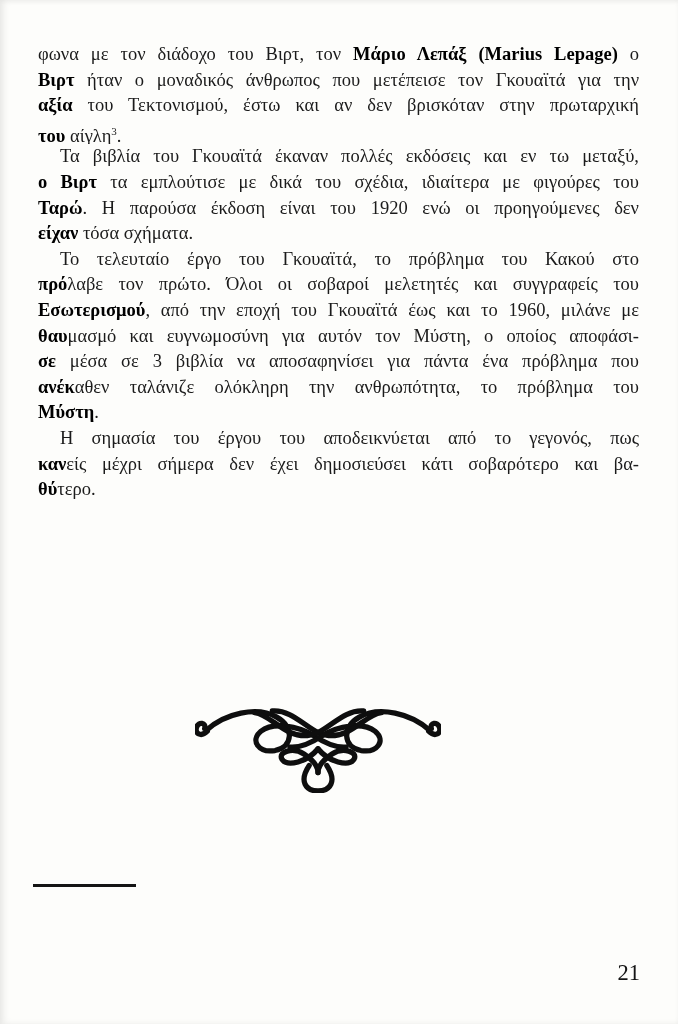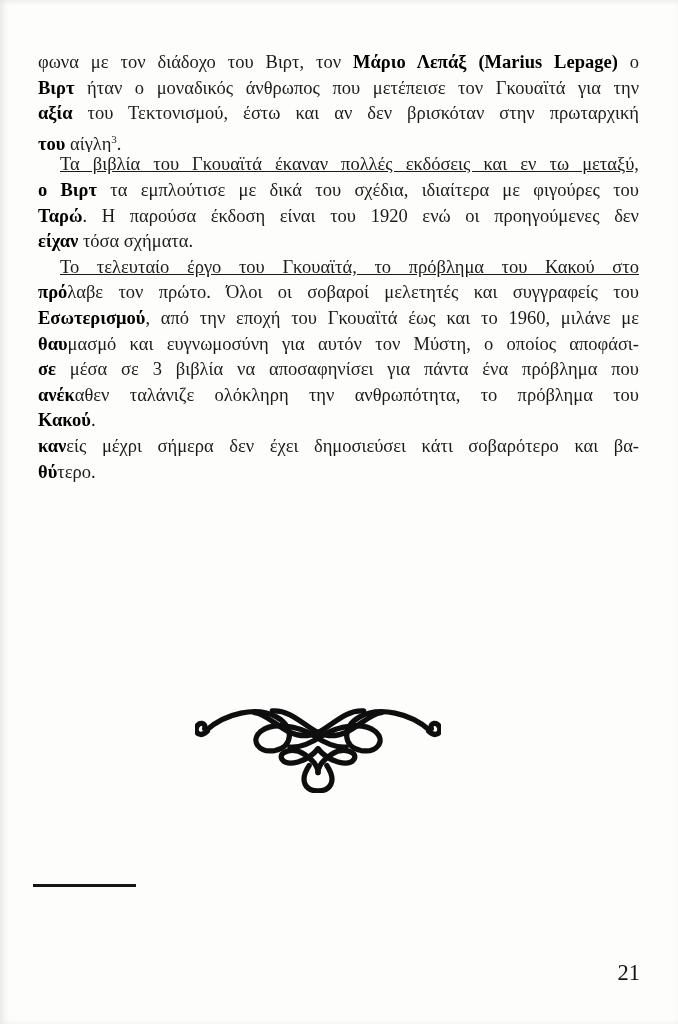--- a/index.html
+++ b/index.html
@@ -12,31 +12,30 @@
     overflow: hidden;
     box-shadow: inset 4px 0 6px rgba(0,0,0,0.07), inset 0 2px 4px rgba(0,0,0,0.03);
   }
   .body-text {
     position: absolute;
     left: 38px;
     top: 42px;
     width: 601px;
     font-size: 18.5px;
     line-height: 25.6px;
-    margin-top: 8px;
   }
   .line {
     text-align: justify;
     text-align-last: justify;
     text-justify: inter-word;
     height: 25.6px;
     overflow: hidden;
   }
   .line.left { text-align-last: left; }
-  .line.indent { text-indent: 22px; text-decoration: underline; }
+  .line.indent { text-indent: 22px; }
   b { font-weight: bold; color: #000; }
   .sup {
     font-size: 11px;
     vertical-align: 7px;
   }
   .ornament {
     position: absolute;
     left: 195px;
     top: 694px;
     width: 246px;
@@ -84,23 +83,24 @@
       <div class="line"><b>Ταρώ</b><span>. Η παρούσα έκδοση είναι του 1920 ενώ οι προηγούμενες δεν</span></div>
       <div class="line left"><b>είχαν</b><span> τόσα σχήματα.</span></div>
     </div>
     <div>
       <div class="line indent"><span>Το τελευταίο έργο του Γκουαϊτά, το πρόβλημα του Κακού στο</span></div>
       <div class="line"><b>πρό</b><span>λαβε τον πρώτο. Όλοι οι σοβαροί μελετητές και συγγραφείς του</span></div>
       <div class="line"><b>Εσωτερισμού</b><span>, από την εποχή του Γκουαϊτά έως και το 1960, μιλάνε με</span></div>
       <div class="line"><b>θαυ</b><span>μασμό και ευγνωμοσύνη για αυτόν τον Μύστη, ο οποίος αποφάσι-</span></div>
       <div class="line"><b>σε</b><span> μέσα σε 3 βιβλία να αποσαφηνίσει για πάντα ένα πρόβλημα που</span></div>
       <div class="line"><b>ανέκ</b><span>αθεν ταλάνιζε ολόκληρη την ανθρωπότητα, το πρόβλημα του</span></div>
-      <div class="line left"><b>Κακού</b><span>.</span></div>
+      <div class="line left"><b>Μύστη</b><span>.</span></div>
     </div>
     <div>
+      <div class="line indent"><span>Η σημασία του έργου του αποδεικνύεται από το γεγονός, πως</span></div>
       <div class="line"><b>καν</b><span>είς μέχρι σήμερα δεν έχει δημοσιεύσει κάτι σοβαρότερο και βα-</span></div>
       <div class="line left"><b>θύ</b><span>τερο.</span></div>
     </div>
   </div>
 
 <svg class="ornament" viewBox="0 0 280 112" xmlns="http://www.w3.org/2000/svg" aria-hidden="true">
   <g fill="none" stroke="#0e0e0e" stroke-width="6" stroke-linecap="round">
 
     <path d="M14,42 C7,49 -1,45 2,37 C4,31 13,32 11,39"></path>
 

